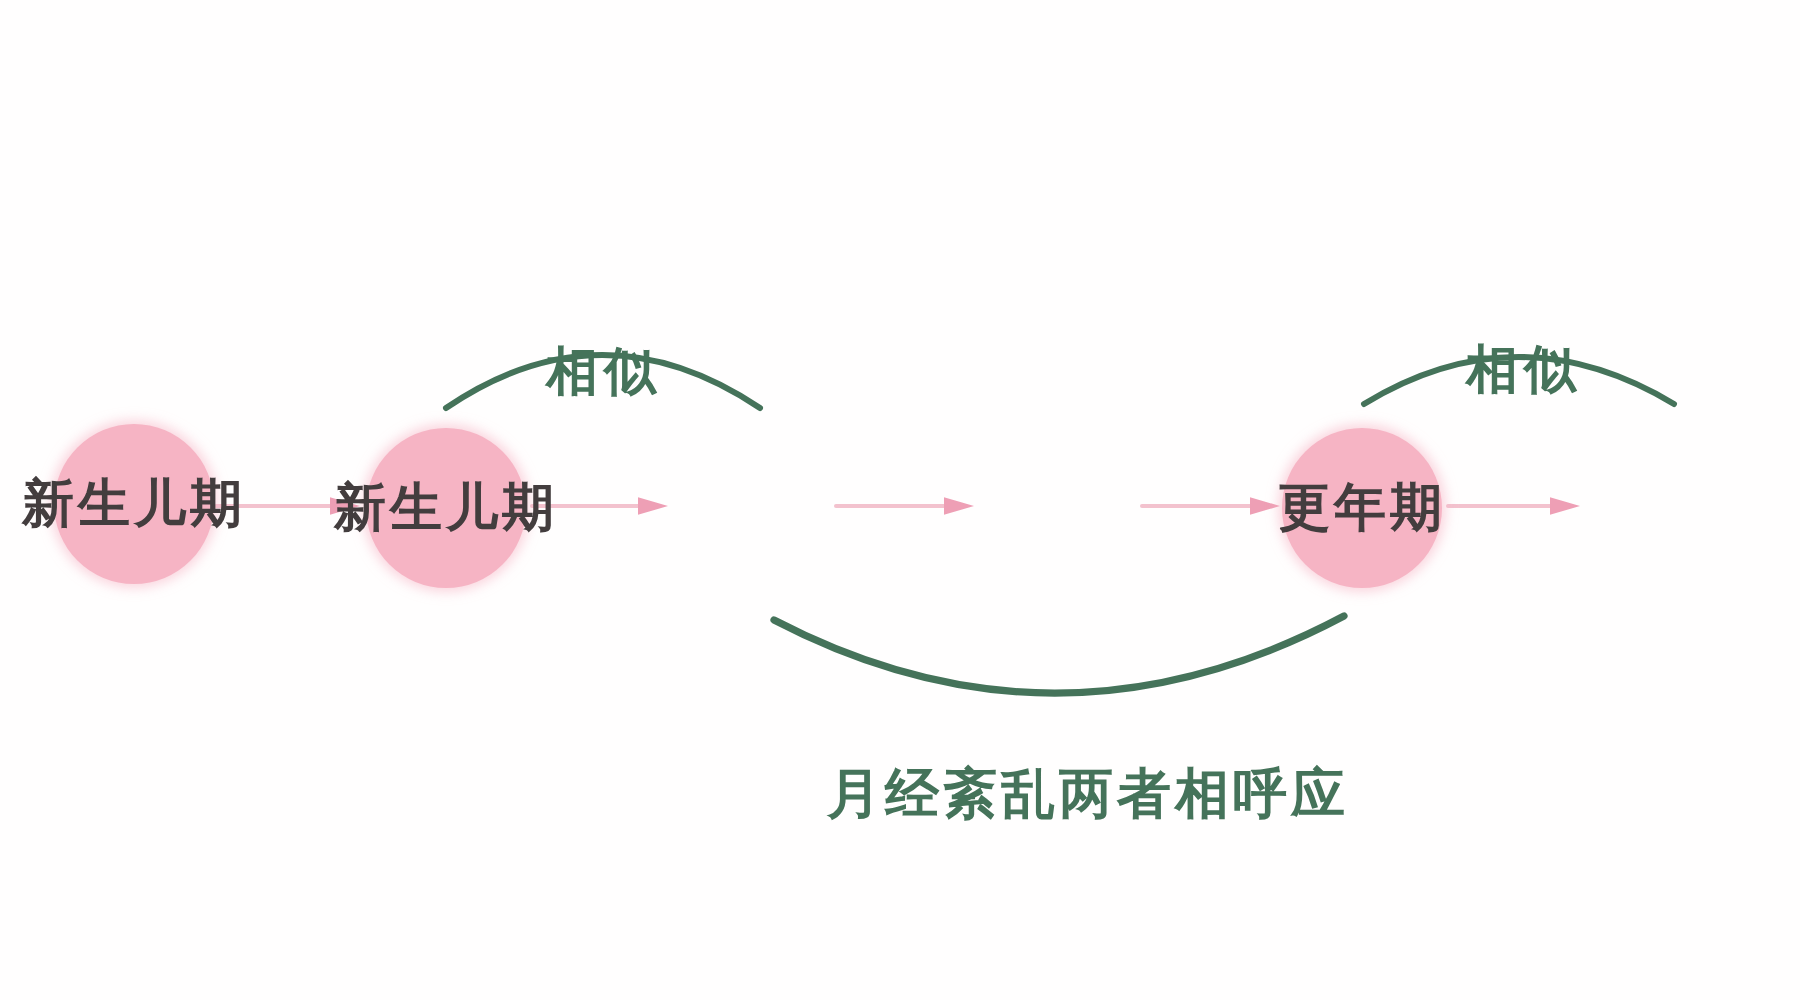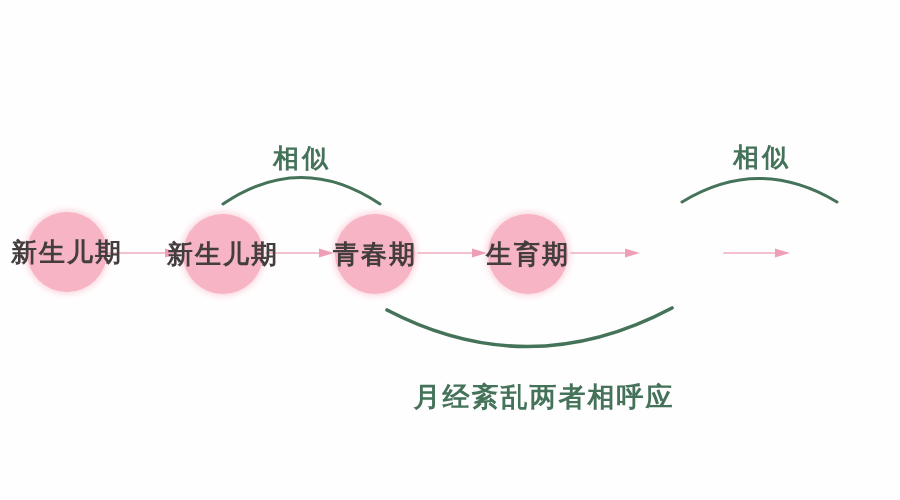--- a/index.html
+++ b/index.html
@@ -66,20 +66,21 @@
   .green-label {
     position: absolute;
     transform: translate(-50%, -50%);
     white-space: nowrap;
     color: var(--green);
     font-weight: bold;
   }
   .similar-label {
     font-size: 26px;
     letter-spacing: 3px;
+    margin-top: 28px;
   }
   .bottom-label {
     font-size: 27px;
     letter-spacing: 2px;
   }
 </style>
 </head>
 <body>
 
 <div class="canvas">
@@ -111,24 +112,21 @@
     <path class="green-arc arc-thin" d="M 682 202 Q 759 155 837 202"></path>
     <path class="green-arc arc-thick" d="M 387 310 Q 529 384 672 308"></path>
   </svg>
 
   <div class="stage" style="left:27px; top:212px;text-align:right;">
     <span>新生儿期</span>
   </div>
   <div class="stage" style="left:183px; top:214px;">
     <span>新生儿期</span>
   </div>
-  <div class="stage" style="left:335px; top:214px;">
-    <span>青春期</span>
-  </div>
-  <div class="stage" style="left:488px; top:214px;">
-    <span>生育期</span>
+  <div class="stage" style="left:641px; top:214px;">
+    <span>更年期</span>
   </div>
 
   <div class="green-label similar-label" style="left:302px; top:158px;">相似</div>
   <div class="green-label similar-label" style="left:762px; top:157px;">相似</div>
   <div class="green-label bottom-label" style="left:544px; top:373px;margin-top:24px;">月经紊乱两者相呼应</div>
 
 </div>
 
 </body></html>

